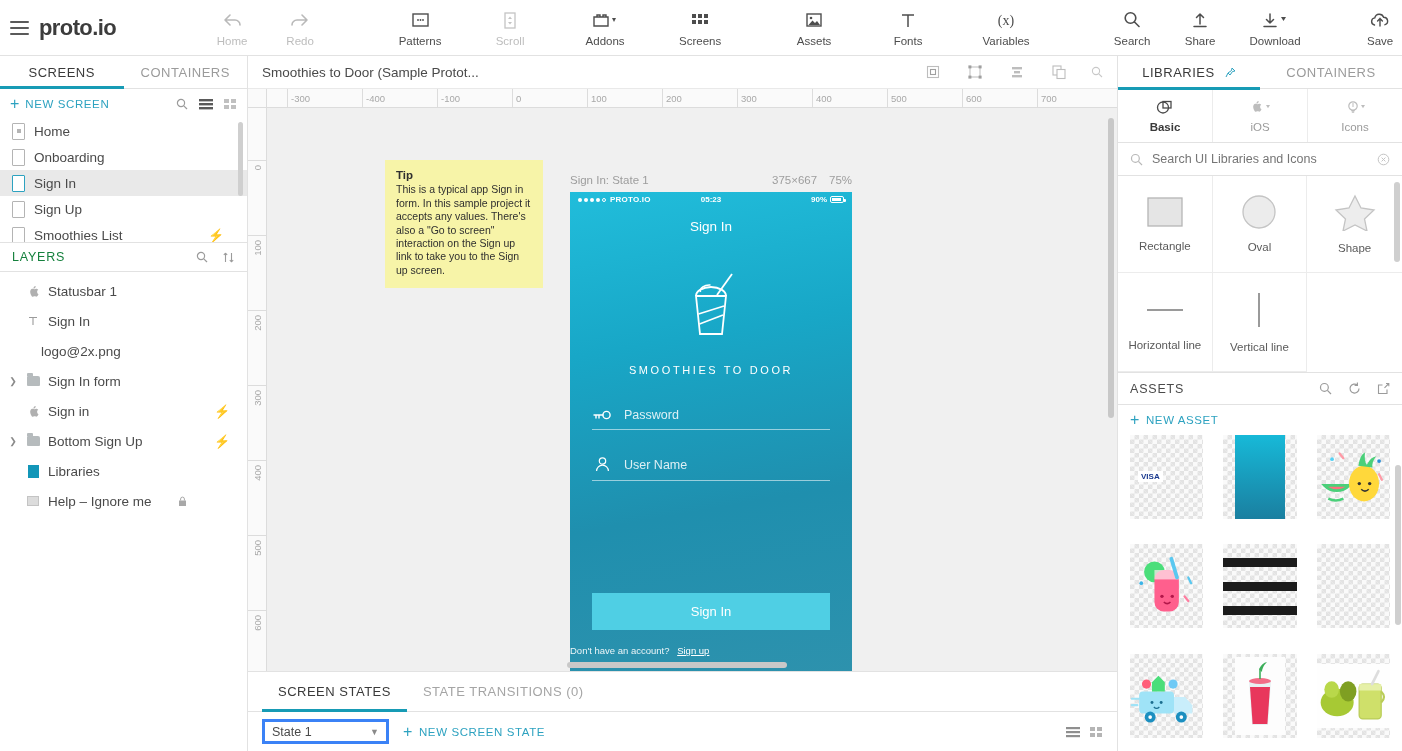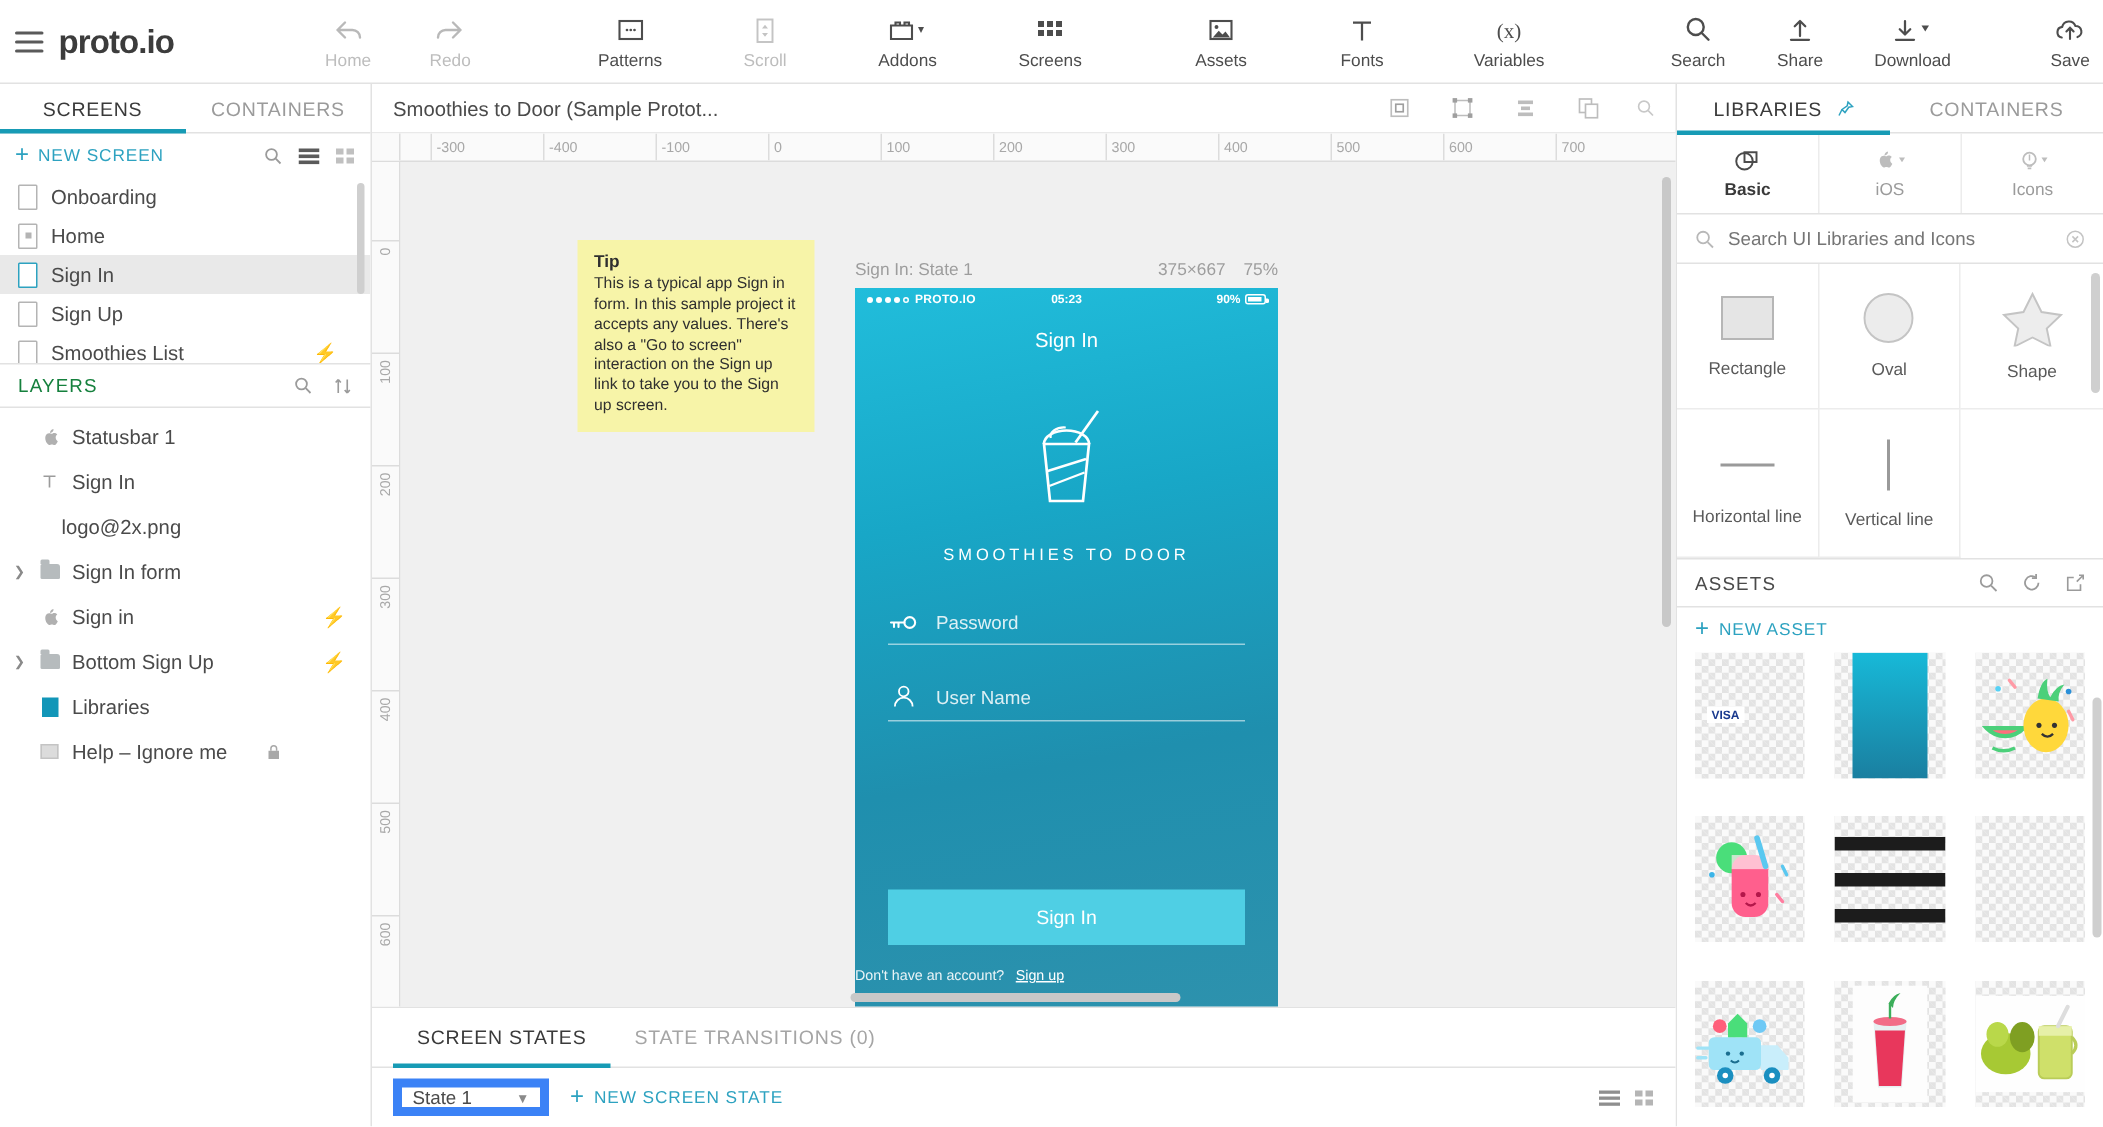--- a/index.html
+++ b/index.html
@@ -111,21 +111,21 @@
   .cvscroll { position:absolute; right:3px; top:10px; width:6px; height:300px; background:#c8c8c8; border-radius:3px;}
   .chscroll { position:absolute; left:300px; bottom:3px; height:6px; width:220px; background:#c8c8c8; border-radius:3px;}
 
   
   .statespanel { height:80px; min-height:80px; border-top:1px solid #e2e2e2; background:#fff; display:flex; flex-direction:column;}
   .stabs { display:flex; height:40px; padding-left:14px; border-bottom:1px solid #e2e2e2;}
   .stab { display:flex; align-items:center; padding:0 16px; font-size:13px; letter-spacing:0.5px; color:#a5a5a5; cursor:pointer; position:relative;}
   .stab.active { color:#3a3a3a;}
   .stab.active:after { content:''; position:absolute; left:0; right:0; bottom:-1px; height:3px; background:#179bb5;}
   .srow { flex:1; display:flex; align-items:center; padding:0 14px; gap:14px;}
-  .sselect { width:104px; height:25px; border:6px solid #3b82f6; background:#fff; display:flex; align-items:center; padding:0 7px; font-size:12.5px; color:#4a4a4a; cursor:pointer;}
+  .sselect { width:127px; height:25px; border:3px solid #3b82f6; background:#fff; display:flex; align-items:center; padding:0 7px; font-size:12.5px; color:#4a4a4a; cursor:pointer;}
   .sselect .cv { margin-left:auto; color:#8a8a8a; font-size:9px;}
   .snew { display:flex; align-items:center; gap:6px; font-size:11.5px; color:#2da2c0; letter-spacing:0.6px; cursor:pointer;}
   .srow .vicons { margin-left:auto; display:flex; gap:10px; color:#9b9b9b;}
 
   
   .right { width: 284px; min-width:284px; display:flex; flex-direction:column; background:#fff;}
   .rtabs { display:flex; height:33px; border-bottom:1px solid #e2e2e2; align-items:center;}
   .rtab { flex:1; display:flex; align-items:center; justify-content:center; gap:10px; font-size:13px; letter-spacing:0.5px; color:#9b9b9b; height:33px; cursor:pointer; position:relative;}
   .rtab.active { color:#3a3a3a;}
   .rtab.active:after { content:''; position:absolute; left:0; right:0; bottom:-1px; height:3px; background:#179bb5;}
@@ -340,26 +340,26 @@
                   <rect x="0" y="7" width="5" height="4"></rect>
                   <rect x="7" y="7" width="5" height="4"></rect>
                 </g>
               </svg>
           </span>
         </span>
       </div>
 
       <div class="screens-list">
         <div class="slist-item">
+          <span class="scr-ic home"></span>
+          <span>Home</span>
+        </div>
+        <div class="slist-item">
           <span class="scr-ic"></span>
           <span>Onboarding</span>
-        </div>
-        <div class="slist-item">
-          <span class="scr-ic home"></span>
-          <span>Home</span>
         </div>
         <div class="slist-item sel">
           <span class="scr-ic"></span>
           <span>Sign In</span>
         </div>
         <div class="slist-item">
           <span class="scr-ic"></span>
           <span>Sign Up</span>
         </div>
         <div class="slist-item">

